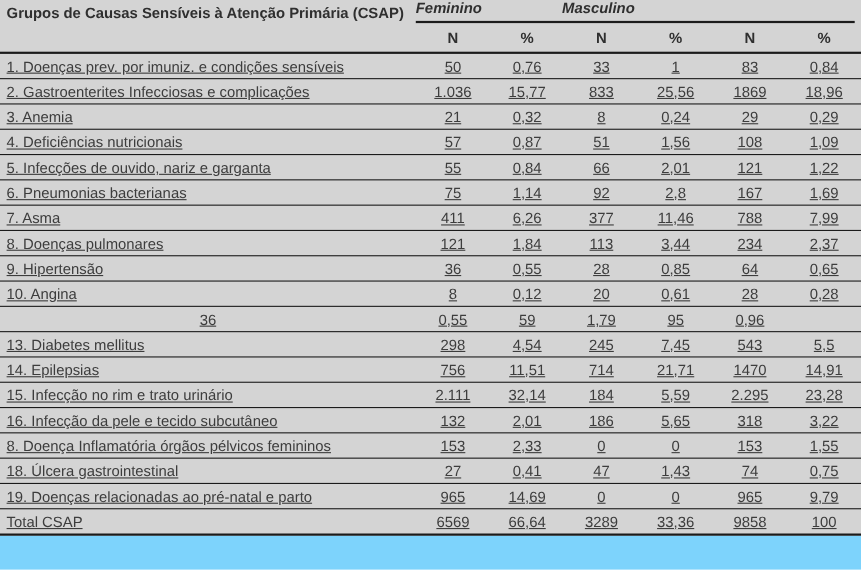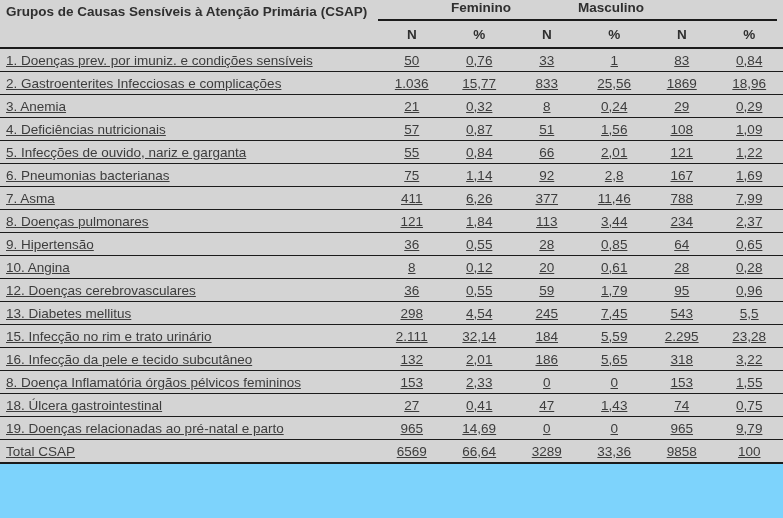--- a/index.html
+++ b/index.html
@@ -34,24 +34,25 @@
   .head-right { flex: 1; display: flex; flex-direction: column; }
   .group-row {
     display: grid;
     grid-template-columns: repeat(3, 1fr);
     height: 21px;
     border-bottom: 2px solid #1b1b1b;
     margin-right: 6px;
     align-items: end;
   }
   .group-cell {
-    text-align: right;
+    text-align: left;
     font-weight: bold;
     color: #2f2f2f;
     padding-bottom: 18px;
+    font-style: italic;
   }
   .sub-row {
     display: grid;
     grid-template-columns: repeat(6, 1fr);
     flex: 1;
     align-items: center;
   }
   .sub-cell {
     text-align: center;
     font-weight: bold;
@@ -186,36 +187,44 @@
         <div class="row">
     <div class="cell label">10. Angina</div>
     <div class="cell num">8</div>
     <div class="cell num">0,12</div>
     <div class="cell num">20</div>
     <div class="cell num">0,61</div>
     <div class="cell num">28</div>
     <div class="cell num">0,28</div>
   </div>
         <div class="row">
-    <div class="cell label">12. Doenças cerebrovasculares</div>
     <div class="cell num">36</div>
     <div class="cell num">0,55</div>
     <div class="cell num">59</div>
     <div class="cell num">1,79</div>
     <div class="cell num">95</div>
     <div class="cell num">0,96</div>
   </div>
         <div class="row">
     <div class="cell label">13. Diabetes mellitus</div>
     <div class="cell num">298</div>
     <div class="cell num">4,54</div>
     <div class="cell num">245</div>
     <div class="cell num">7,45</div>
     <div class="cell num">543</div>
     <div class="cell num">5,5</div>
+  </div>
+        <div class="row">
+    <div class="cell label">14. Epilepsias</div>
+    <div class="cell num">756</div>
+    <div class="cell num">11,51</div>
+    <div class="cell num">714</div>
+    <div class="cell num">21,71</div>
+    <div class="cell num">1470</div>
+    <div class="cell num">14,91</div>
   </div>
         <div class="row">
     <div class="cell label">15. Infecção no rim e trato urinário</div>
     <div class="cell num">2.111</div>
     <div class="cell num">32,14</div>
     <div class="cell num">184</div>
     <div class="cell num">5,59</div>
     <div class="cell num">2.295</div>
     <div class="cell num">23,28</div>
   </div>

